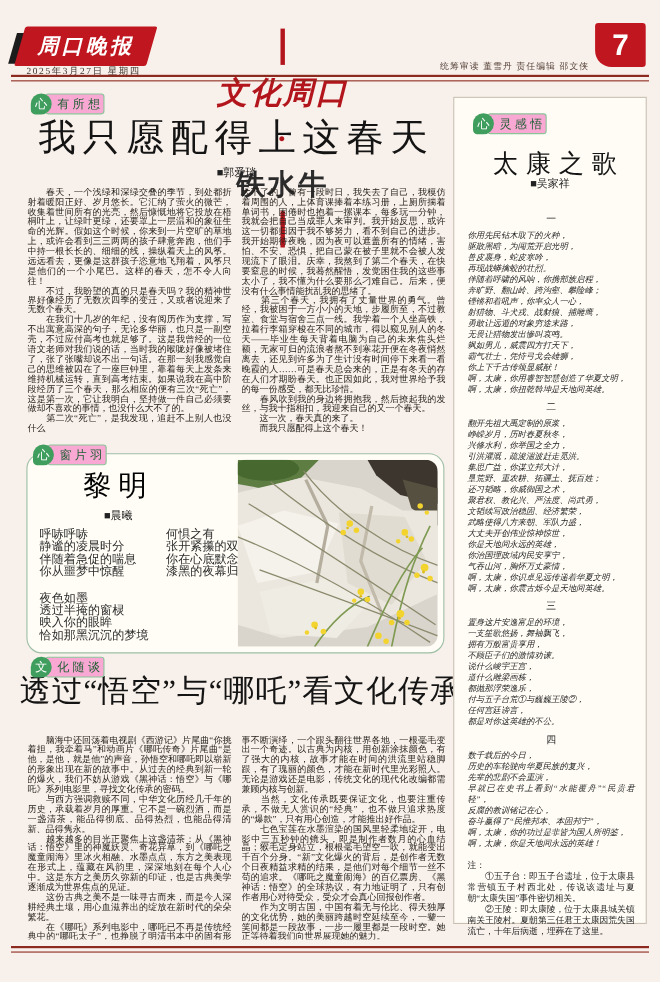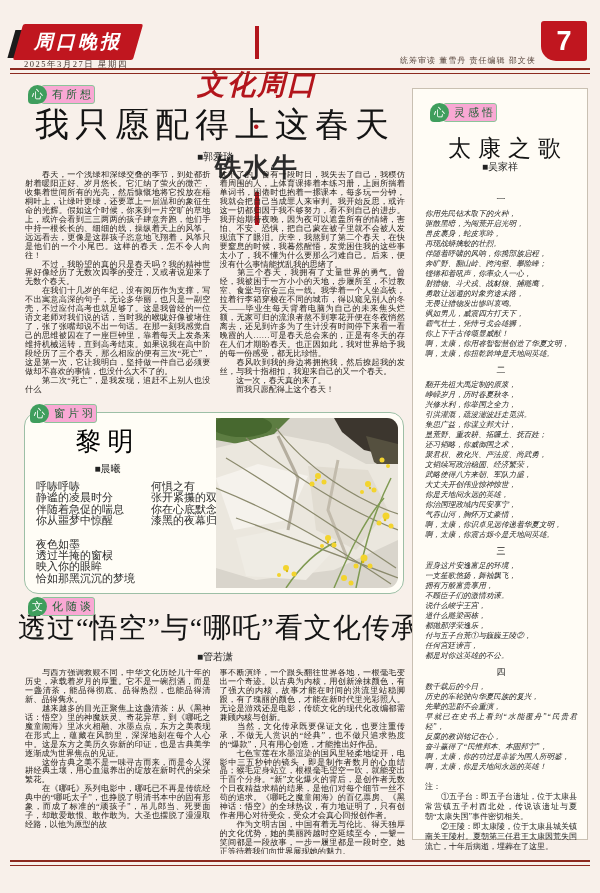--- a/index.html
+++ b/index.html
@@ -214,23 +214,23 @@
           <circle cx="71" cy="153" r="1.2"></circle>
       </g>
     </svg>
   </div>
 
   <div class="badge a2-badge">
     <span class="badge-head">文</span>
     <span class="badge-tail">化随谈</span>
   </div>
   <h2 class="a2-title" style="margin:0;font-weight:normal;">透过“悟空”与“哪吒”看文化传承</h2>
-  <div class="author a2-author">■管若潇</div>
   <div class="cols a2-cols">
     <div class="col">
+        <p class="para">　　脑海中还回荡着电视剧《西游记》片尾曲“你挑着担，我牵着马”和动画片《哪吒传奇》片尾曲“是他，是他，就是他”的声音，孙悟空和哪吒即以崭新的形象出现在新的故事中。从过去的经典到新一轮的爆火，我们不妨从游戏《黑神话：悟空》与《哪吒》系列电影里，寻找文化传承的密码。</p>
         <p class="para">　　与西方强调救赎不同，中华文化历经几千年的历史，承载着岁月的厚重。它不是一碗烈酒，而是一盏清茶，能品得彻底、品得热烈，也能品得清新、品得隽永。</p>
         <p class="para">　　越来越多的目光正聚焦上这盏清茶：从《黑神话：悟空》里的神魔妖灵、奇花异草，到《哪吒之魔童闹海》里冰火相融、水墨点点，东方之美表现在形式上，蕴藏在风韵里，深深地刻在每个人心中。这是东方之美历久弥新的印证，也是古典美学逐渐成为世界焦点的见证。</p>
         <p class="para">　　这份古典之美不是一味寻古而来，而是今人深耕经典土壤，用心血滋养出的绽放在新时代的朵朵繁花。</p>
         <p class="para">　　在《哪吒》系列电影中，哪吒已不再是传统经典中的“哪吒太子”，也挣脱了明清书本中的固有形象，而成了标准的“顽孩子”，吊儿郎当、死要面子，却敢爱敢恨、敢作敢为。大圣也摆脱了漫漫取经路，以他为原型的故</p>
       </div>
     <div class="col">
         <p class="para">事不断演绎，一个跟头翻往世界各地，一根毫毛变出一个奇迹。以古典为内核，用创新涂抹颜色，有了强大的内核，故事才能在时间的洪流里站稳脚跟，有了瑰丽的颜色，才能在新时代里光彩照人。无论是游戏还是电影，传统文化的现代化改编都需兼顾内核与创新。</p>
         <p class="para">　　当然，文化传承既要保证文化，也要注重传承，不做无人赏识的“经典”，也不做只追求热度的“爆款”，只有用心创造，才能推出好作品。</p>
         <p class="para">　　七色宝莲在水墨渲染的国风里轻柔地绽开，电影中三五秒钟的镜头，即是制作者数月的心血结晶；猴毛定身站立，根根毫毛望空一吹，就能变出千百个分身。“新”文化爆火的背后，是创作者无数个日夜精益求精的结果，是他们对每个细节一丝不苟的追求。《哪吒之魔童闹海》的百亿票房、《黑神话：悟空》的全球热议，有力地证明了，只有创作者用心对待受众，受众才会真心回报创作者。</p>
         <p class="para">　　作为文明古国，中国有着无与伦比、得天独厚的文化优势，她的美丽跨越时空延续至今，一颦一笑间都是一段故事，一步一履里都是一段时空。她正等待着我们向世界展现她的魅力。</p>

